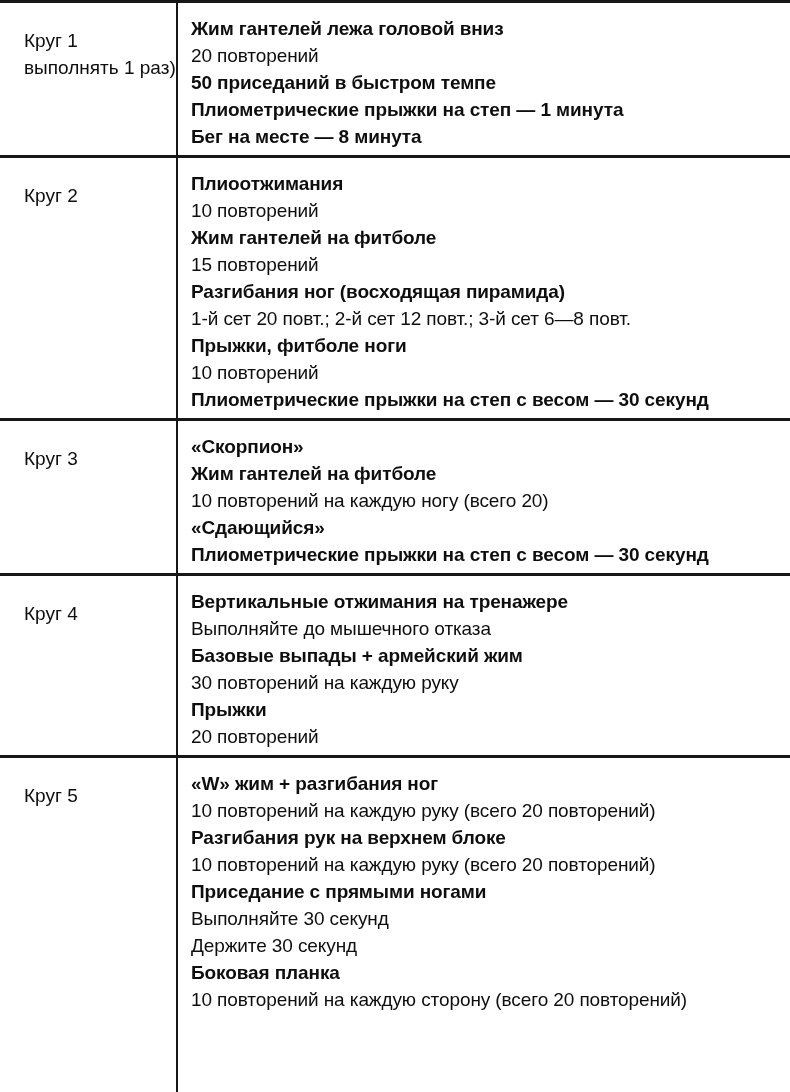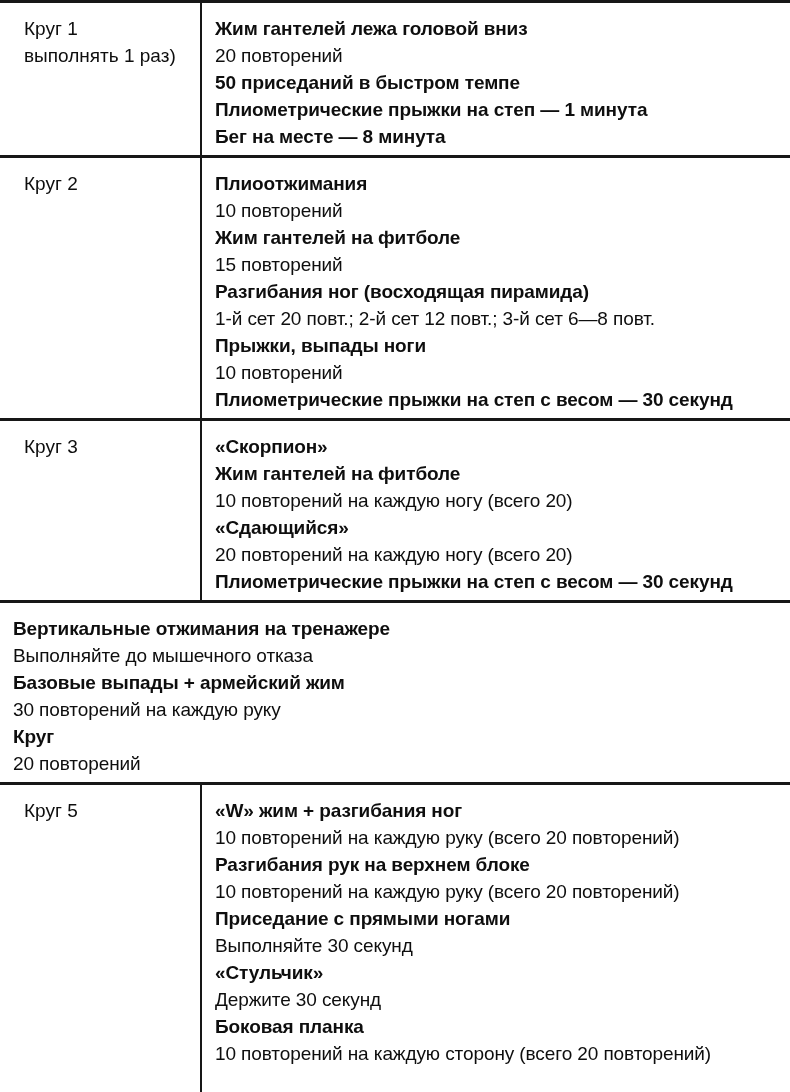--- a/index.html
+++ b/index.html
@@ -25,24 +25,24 @@
   }
   .wrow {
     display: flex;
     border-bottom: 3px solid #171717;
   }
   .wrow:last-child {
     border-bottom: none;
     flex: 1;
   }
   .cell-left {
-    width: 202px;
+    width: 178px;
     box-sizing: border-box;
     border-right: 2px solid #171717;
-    padding: 12px 6px 5px 24px;
+    padding: 24px 6px 5px 24px;
     font-size: 19px;
     line-height: 27px;
     font-weight: normal;
     flex-shrink: 0;
   }
   .cell-right {
     flex: 1;
     box-sizing: border-box;
     padding: 12px 8px 5px 13px;
     font-size: 19px;
@@ -80,59 +80,60 @@
         <div class="cell-left">
           <div class="circle-line">Круг 2</div>
         </div>
         <div class="cell-right">
           <div class="ex-line bold">Плиоотжимания</div>
           <div class="ex-line">10 повторений</div>
           <div class="ex-line bold">Жим гантелей на фитболе</div>
           <div class="ex-line">15 повторений</div>
           <div class="ex-line bold">Разгибания ног (восходящая пирамида)</div>
           <div class="ex-line">1-й сет 20 повт.; 2-й сет 12 повт.; 3-й сет 6—8 повт.</div>
-          <div class="ex-line bold">Прыжки, выпады ноги</div>
+          <div class="ex-line bold">Прыжки, фитболе ноги</div>
           <div class="ex-line">10 повторений</div>
           <div class="ex-line bold">Плиометрические прыжки на степ с весом — 30 секунд</div>
         </div>
       </div>
       <div class="wrow">
         <div class="cell-left">
           <div class="circle-line">Круг 3</div>
         </div>
         <div class="cell-right">
           <div class="ex-line bold">«Скорпион»</div>
           <div class="ex-line bold">Жим гантелей на фитболе</div>
           <div class="ex-line">10 повторений на каждую ногу (всего 20)</div>
           <div class="ex-line bold">«Сдающийся»</div>
-          <div class="ex-line">20 повторений на каждую ногу (всего 20)</div>
           <div class="ex-line bold">Плиометрические прыжки на степ с весом — 30 секунд</div>
         </div>
       </div>
       <div class="wrow">
+        <div class="cell-left">
+          <div class="circle-line">Круг 4</div>
+        </div>
         <div class="cell-right">
           <div class="ex-line bold">Вертикальные отжимания на тренажере</div>
           <div class="ex-line">Выполняйте до мышечного отказа</div>
           <div class="ex-line bold">Базовые выпады + армейский жим</div>
           <div class="ex-line">30 повторений на каждую руку</div>
-          <div class="ex-line bold">Круг</div>
+          <div class="ex-line bold">Прыжки</div>
           <div class="ex-line">20 повторений</div>
         </div>
       </div>
       <div class="wrow">
         <div class="cell-left">
           <div class="circle-line">Круг 5</div>
         </div>
         <div class="cell-right">
           <div class="ex-line bold">«W» жим + разгибания ног</div>
           <div class="ex-line">10 повторений на каждую руку (всего 20 повторений)</div>
           <div class="ex-line bold">Разгибания рук на верхнем блоке</div>
           <div class="ex-line">10 повторений на каждую руку (всего 20 повторений)</div>
           <div class="ex-line bold">Приседание с прямыми ногами</div>
           <div class="ex-line">Выполняйте 30 секунд</div>
-          <div class="ex-line bold">«Стульчик»</div>
           <div class="ex-line">Держите 30 секунд</div>
           <div class="ex-line bold">Боковая планка</div>
           <div class="ex-line">10 повторений на каждую сторону (всего 20 повторений)</div>
         </div>
       </div>
     </div>
 </div>
 
 </body></html>

